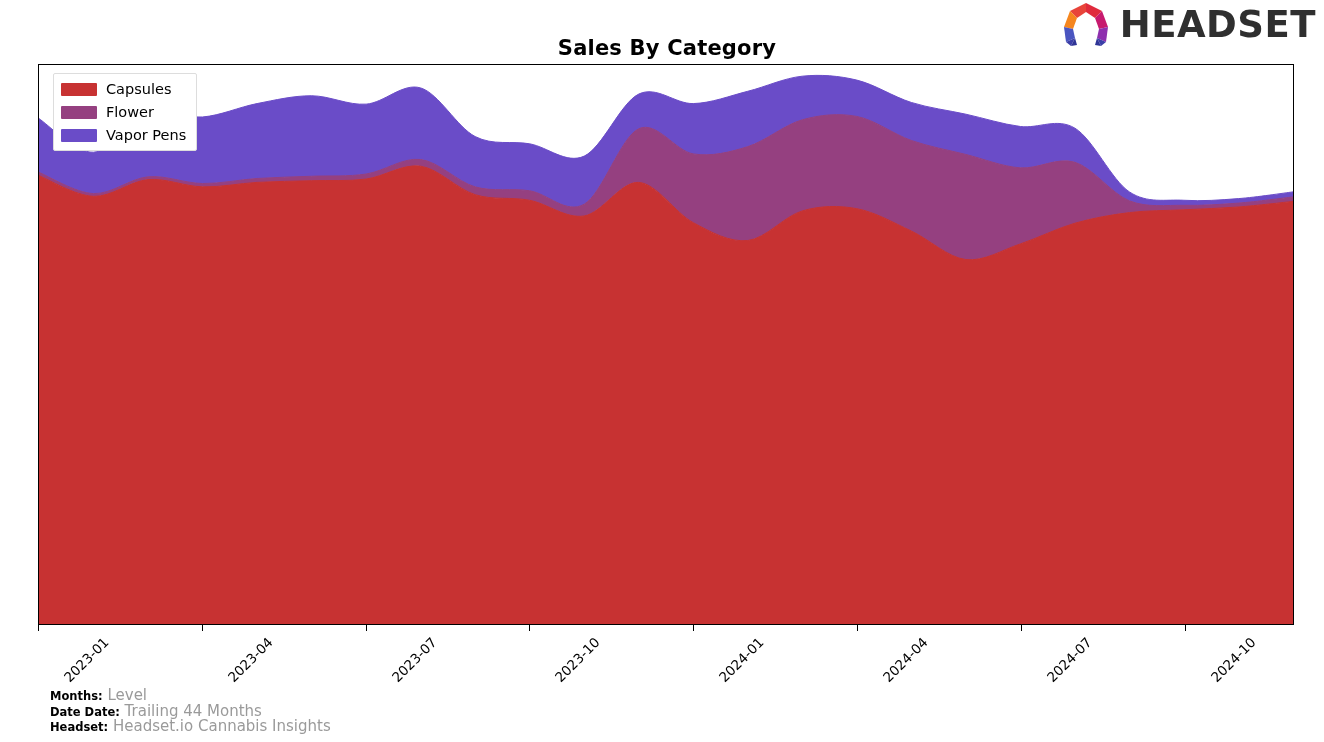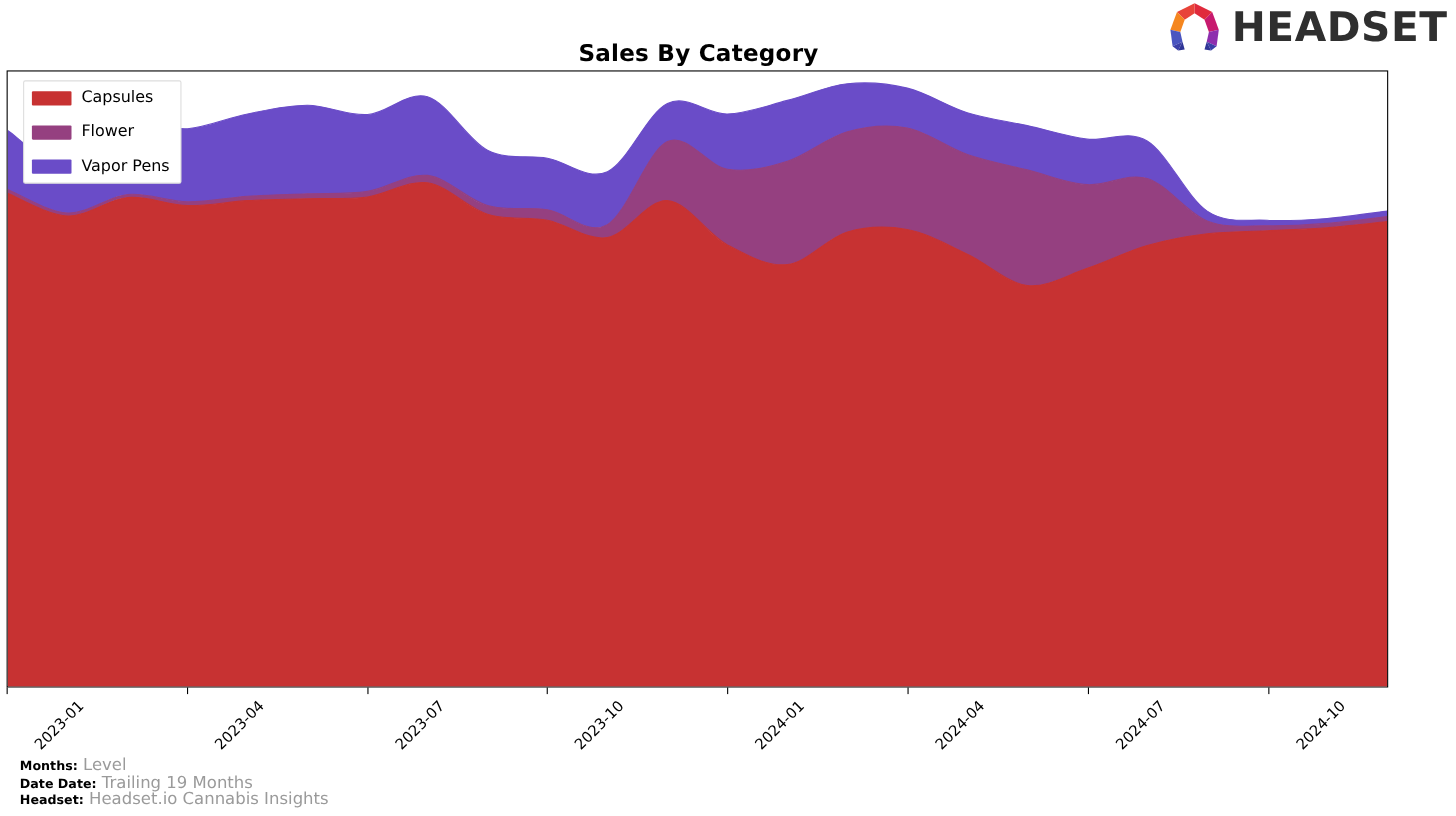--- a/index.html
+++ b/index.html
@@ -10,20 +10,21 @@
     width: 1324px;
     height: 742px;
     background: #ffffff;
     font-family: "DejaVu Sans", "Liberation Sans", sans-serif;
     overflow: hidden;
     position: relative;
   }
   #root {
     position: absolute;
     inset: 0;
+    margin-left: 32px;
   }
 
   
   .chart-title {
     position: absolute;
     left: 0;
     top: 36px;
     width: 1270px;
     text-align: center;
     font-size: 21px;
@@ -80,21 +81,21 @@
   .legend {
     position: absolute;
     left: 14px;
     top: 8px;
     background: #ffffff;
     border: 1px solid #dddddd;
     border-radius: 2px;
     padding: 6px 10px 6px 7px;
     display: flex;
     flex-direction: column;
-    gap: 13px;
+    gap: 5px;
     z-index: 4;
   }
   .legend-row {
     display: flex;
     align-items: center;
     gap: 9px;
     height: 18px;
   }
   .legend-swatch {
     width: 36px;
@@ -222,17 +223,17 @@
       <div class="xtick" style="left: 819.13px;"></div>
       <div class="xtick-label" style="left: 825.13px;">2024-04</div>
       <div class="xtick" style="left: 982.957px;"></div>
       <div class="xtick-label" style="left: 988.957px;">2024-07</div>
       <div class="xtick" style="left: 1146.78px;"></div>
       <div class="xtick-label" style="left: 1152.78px;">2024-10</div>
     </div>
 
   <div class="footer" id="footer">
       <div class="footer-row"><span class="footer-key">Months:</span><span class="footer-val"> Level</span></div>
-      <div class="footer-row"><span class="footer-key">Date Date:</span><span class="footer-val"> Trailing 19 Months</span></div>
+      <div class="footer-row"><span class="footer-key">Date Date:</span><span class="footer-val"> Trailing 44 Months</span></div>
       <div class="footer-row"><span class="footer-key">Headset:</span><span class="footer-val"> Headset.io Cannabis Insights</span></div>
     </div>
 
 </div>
 
 </body></html>

